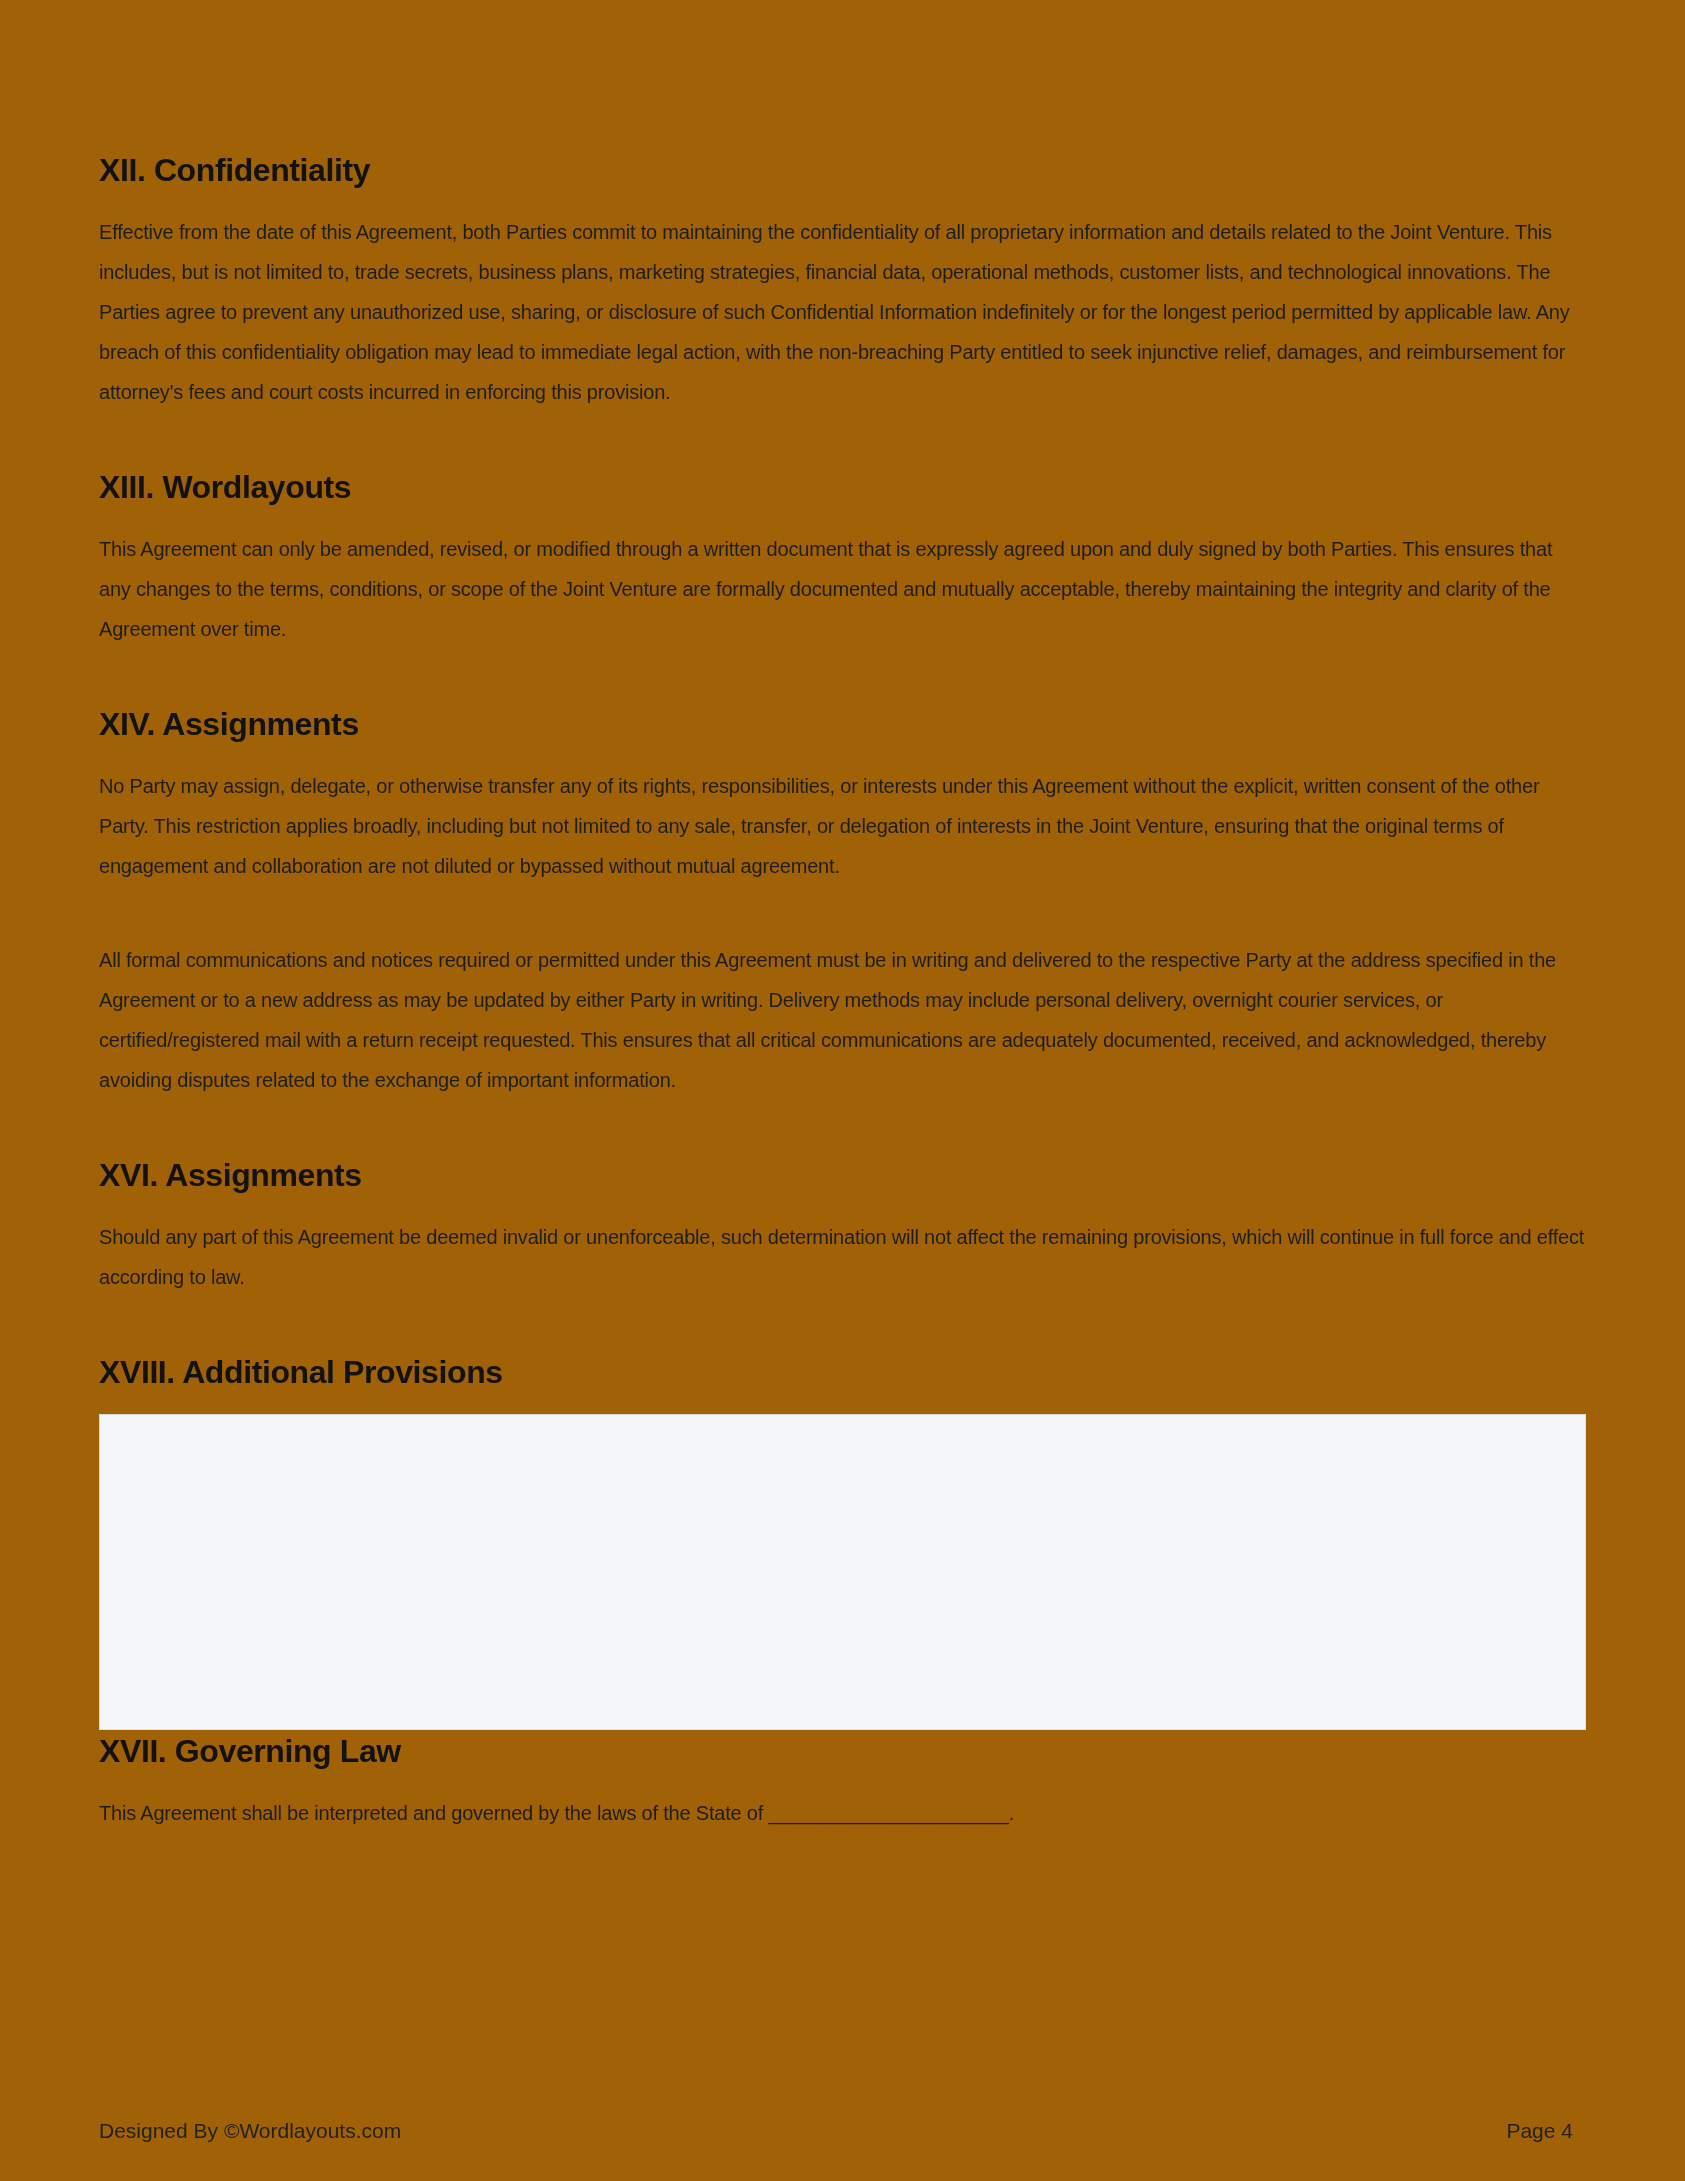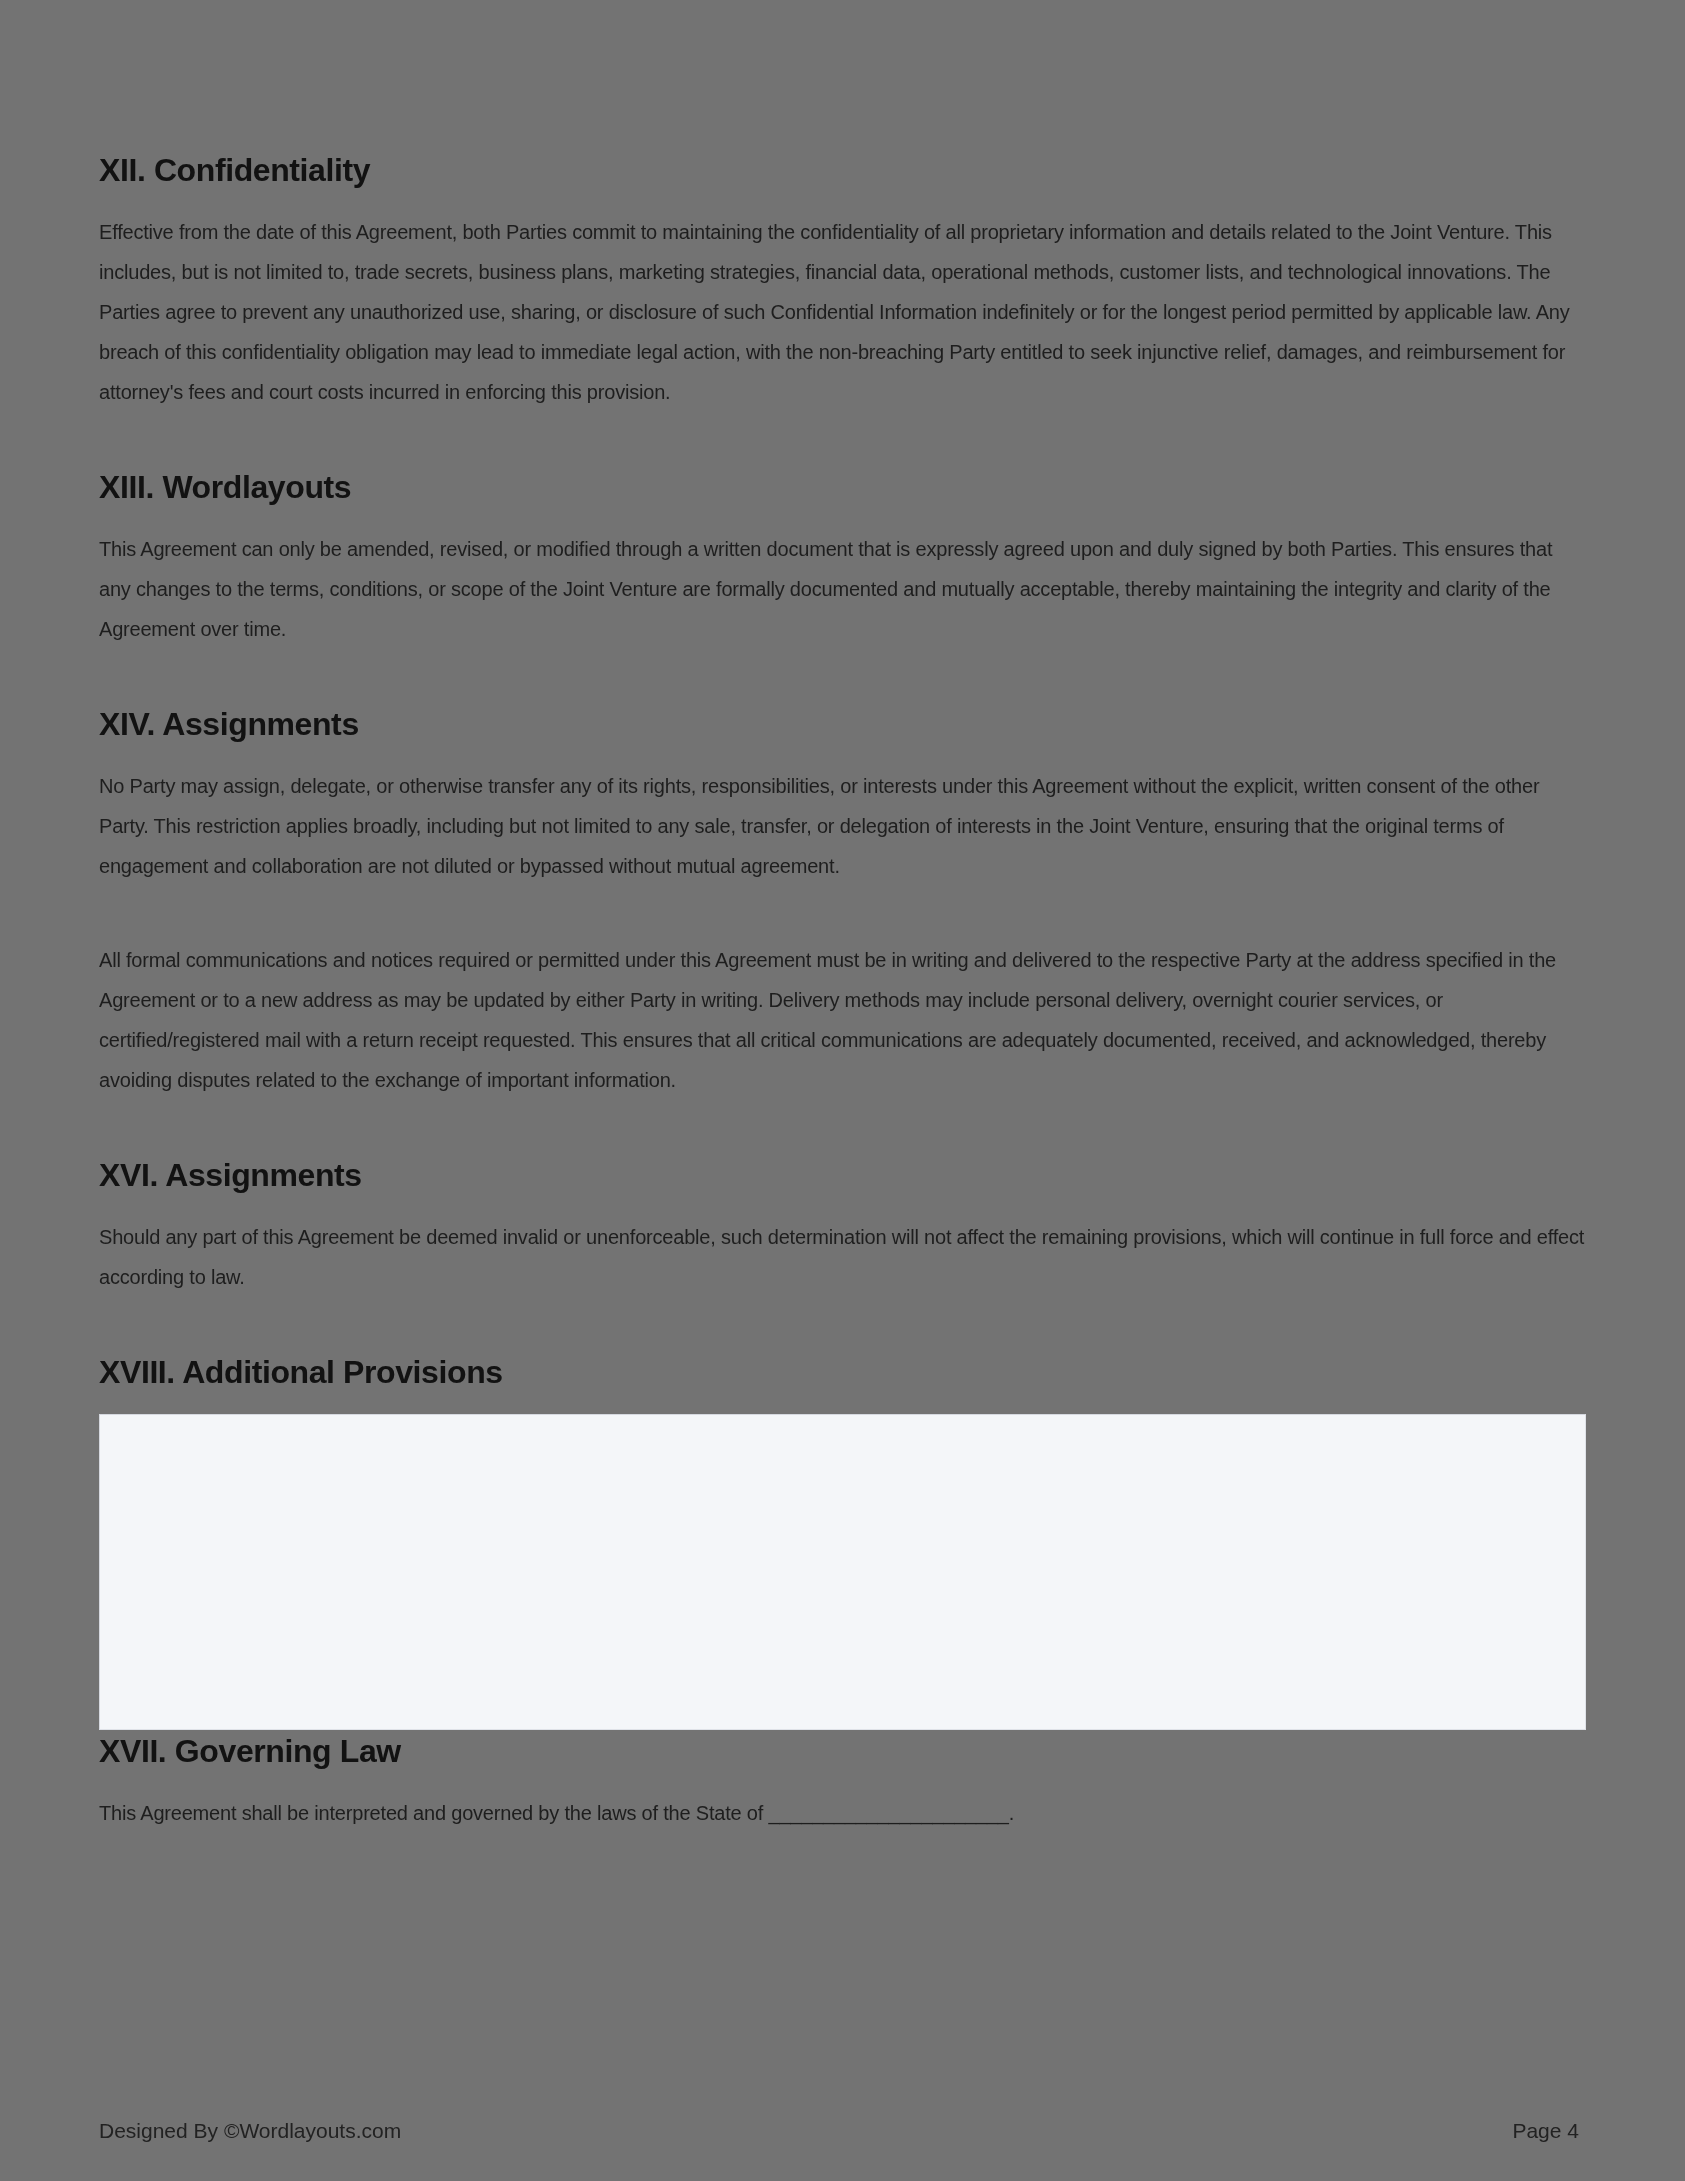--- a/index.html
+++ b/index.html
@@ -9,21 +9,21 @@
     height: 2181px;
     position: relative;
     font-family: "Liberation Sans", "DejaVu Sans", sans-serif;
     color: #1e1e1e;
     overflow: hidden;
   }
   .page {
     width: 1685px;
     height: 2181px;
     position: relative;
-    background: #737373;
+    background: #a16207;
   }
   .content {
     padding: 149px 99px 0 99px;
   }
   .doc-section h2 {
     font-size: 32px;
     line-height: 42px;
     font-weight: 700;
     letter-spacing: -0.4px;
     color: #121212;
@@ -41,21 +41,21 @@
     width: 1487px;
     height: 316px;
     background: #f4f6f9;
     border: 0.9px solid #dfe2e8;
     border-top: 1.8px solid #d5d8df;
     border-left: 1.8px solid #d5d8df;
   }
   .footer {
     position: absolute;
     left: 99px;
-    right: 106px;
+    right: 112px;
     bottom: 37px;
     display: flex;
     justify-content: space-between;
     align-items: baseline;
     font-size: 21px;
     line-height: 26px;
     color: #222222;
   }
 </style>
 </head>

